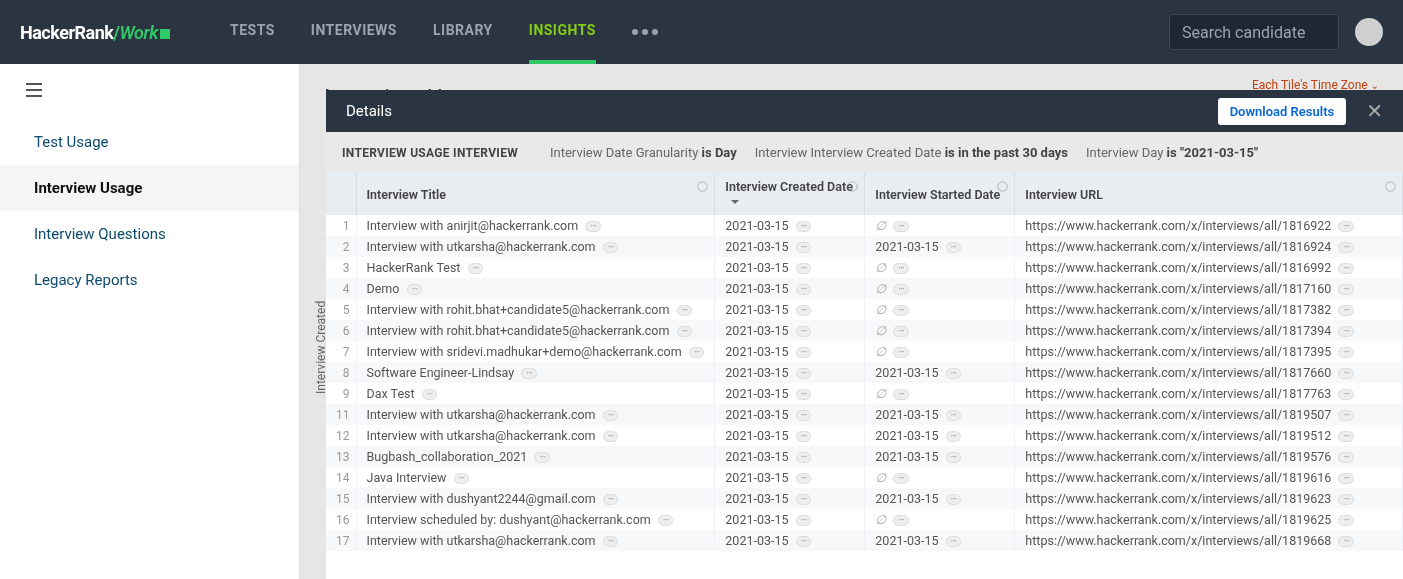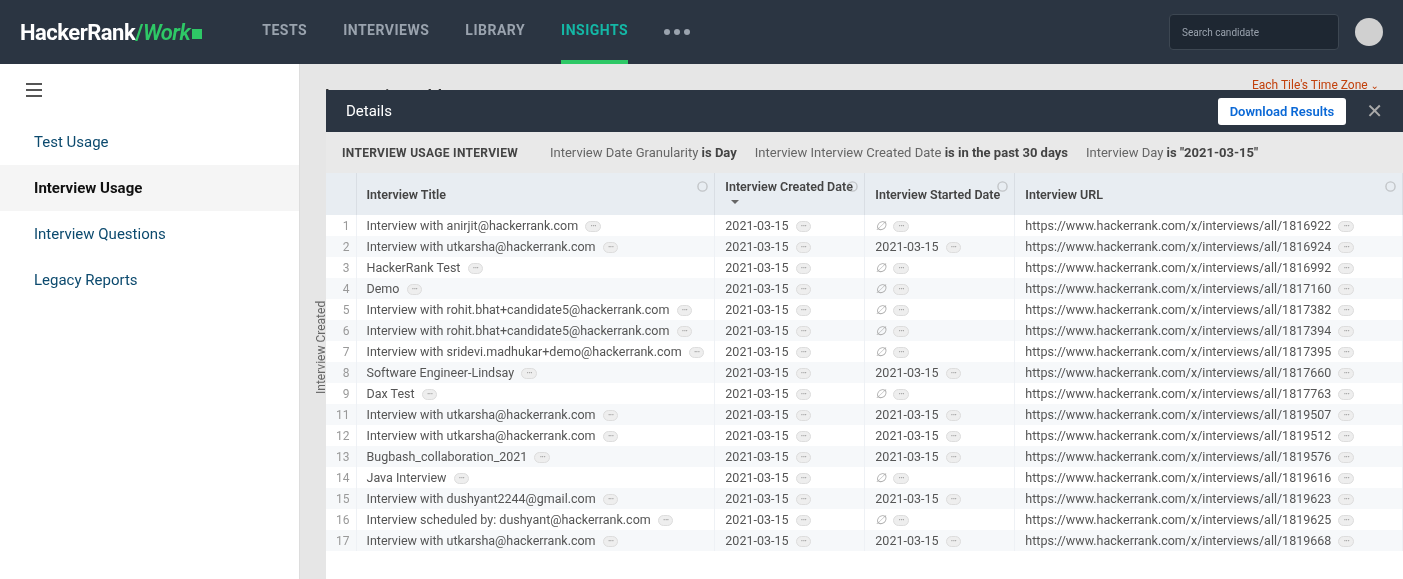--- a/index.html
+++ b/index.html
@@ -1,28 +1,28 @@
 <!DOCTYPE html>
 <html><head>
 <meta charset="utf-8">
 <style>
 *{box-sizing:border-box;margin:0;padding:0;font-family:-apple-system,BlinkMacSystemFont,'Segoe UI',Roboto,sans-serif}
 body{width:1403px;height:579px;overflow:hidden;background:#e9e9e9;position:relative}
 .topbar{height:64px;background:#2b3542;display:flex;align-items:center;padding:0 20px;color:#fff}
-.logo{font-weight:700;font-size:22px;letter-spacing:-.5px}
+.logo{font-weight:700;font-size:18px;letter-spacing:-.5px}
 .logo .slash{color:#2ec866}
 .logo .w{color:#2ec866;font-style:italic;font-weight:600}
 .logo .sq{display:inline-block;width:10px;height:10px;background:#2ec866;margin-left:2px;vertical-align:middle}
 .nav{display:flex;margin-left:60px;gap:36px}
 .nav-item{font-size:14px;font-weight:700;color:#9aa3ae;letter-spacing:.5px;cursor:pointer;padding:22px 0;border-bottom:4px solid transparent}
-.nav-item.active{color:#14b8a6;border-bottom-color:#2ec866}
+.nav-item.active{color:#84cc16;border-bottom-color:#2ec866}
 .nav-more{display:flex;align-items:center;gap:4px;cursor:pointer}
 .nav-more span{width:6px;height:6px;border-radius:50%;background:#9aa3ae}
 .topbar .sp{flex:1}
-.search{background:#1e2732;border:1px solid #3d4752;border-radius:4px;height:36px;width:170px;padding:0 12px;color:#fff;font-size:10px}
+.search{background:#1e2732;border:1px solid #3d4752;border-radius:4px;height:36px;width:170px;padding:0 12px;color:#fff;font-size:16px}
 .search::placeholder{color:#9aa3ae}
 .avatar{width:28px;height:28px;border-radius:50%;background:#d0d0d0;margin-left:16px}
 .body{display:flex;height:515px;position:relative}
 .sidebar{width:300px;background:#fff;height:100%;border-right:1px solid #ddd}
 .sb-ham{padding:18px 26px;color:#555;cursor:pointer}
 .sb-ham svg{width:16px;height:14px}
 .sb-item{padding:14px 34px;font-size:15px;color:#0c4a6e;cursor:pointer}
 .sb-item.active{font-weight:700;color:#111;background:#f5f5f5}
 .main{flex:1;position:relative;background:#e6e6e6}
 .page-title{padding:20px 24px;font-size:24px;color:#333;font-weight:400}

